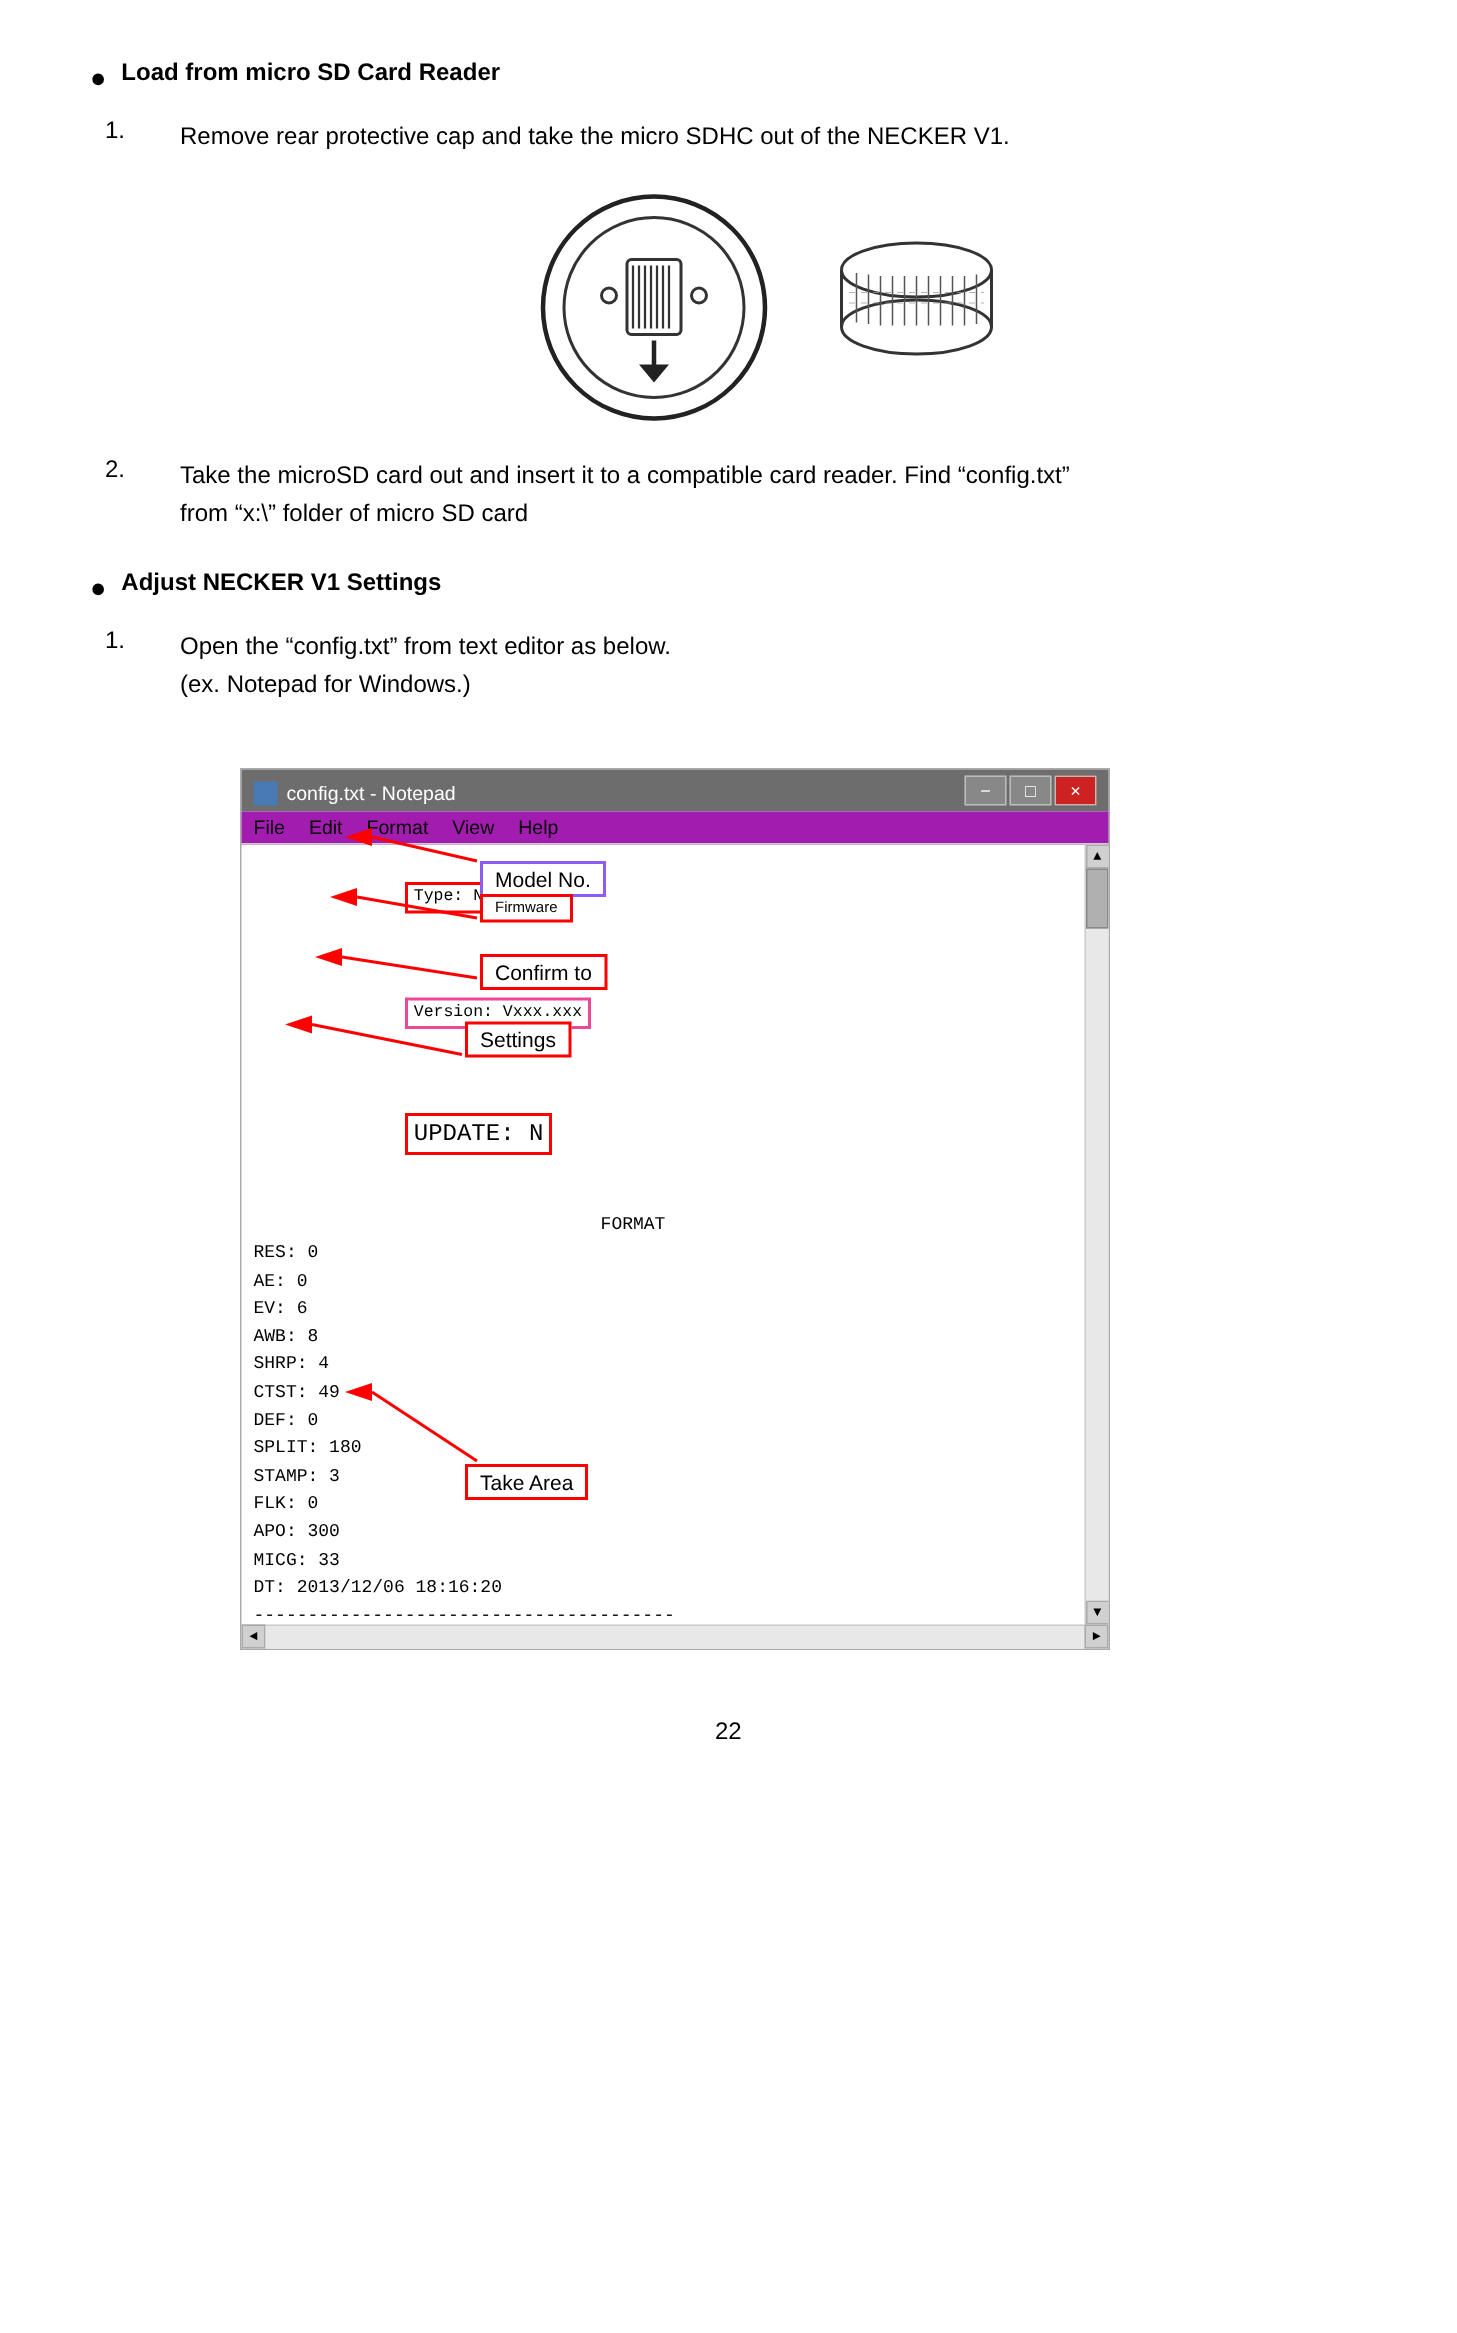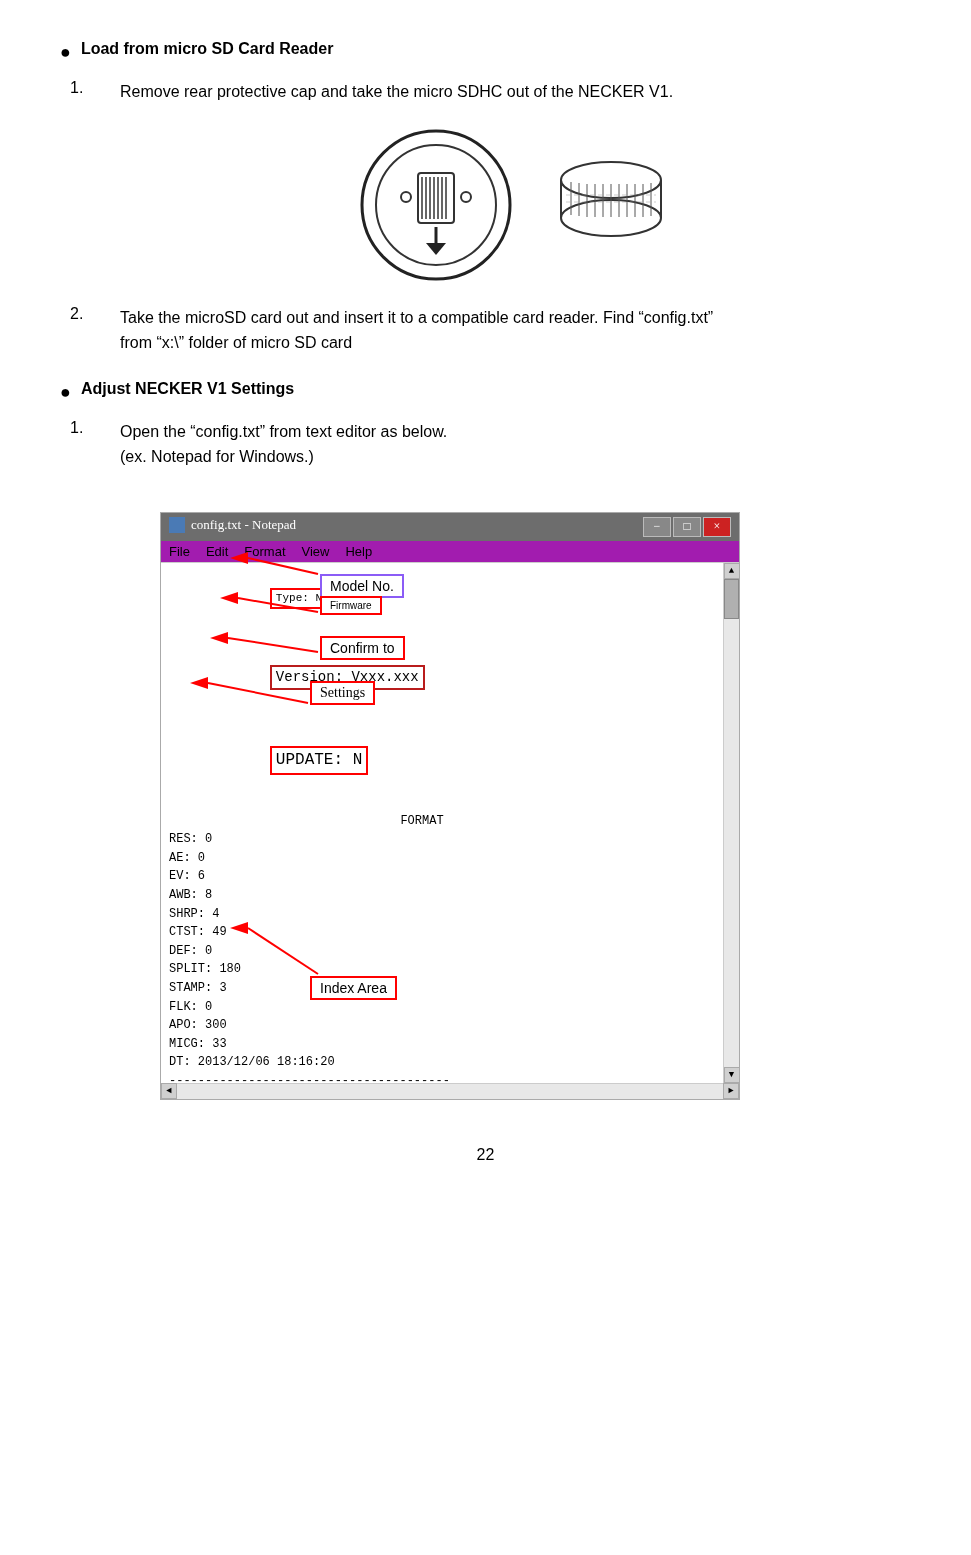--- a/index.html
+++ b/index.html
@@ -64,24 +64,24 @@
       width: 580px;
       background: #fff;
       font-family: 'Courier New', monospace;
       font-size: 12px;
     }
 
     .notepad-titlebar {
       background: #6d6d6d;
       color: #fff;
       display: flex;
-      align-items: flex-start;
+      align-items: flex-end;
       padding: 4px 8px;
       font-size: 13px;
-      font-family: Liberation Serif, serif;
+      font-family: Liberation Sans, sans-serif;
       justify-content: space-between;
     }
 
     .notepad-titlebar-left {
       display: flex;
       align-items: center;
       gap: 6px;
     }
 
     .notepad-icon-sq {
@@ -329,21 +329,21 @@
 
       <div class="notepad-body">
         <div class="notepad-content">
 
           <div style="position:relative;">
             <div class="config-line">
               <span style="border:2px solid red; padding:1px 4px; display:inline-block; font-size:11px; line-height:1.4;">Type: Necker V1</span>
             </div>
             <div class="config-line">&nbsp;</div>
             <div class="config-line">
-              <span style="border:2px solid #b91c1c; padding:1px 4px; display:inline-block; font-size:14px; line-height:1.4;text-align:right;">Version: Vxxx.xxx</span>
+              <span style="border:2px solid #ec4899; padding:1px 4px; display:inline-block; font-size:11px; line-height:1.4;text-align:right;">Version: Vxxx.xxx</span>
             </div>
             <div class="config-line">&nbsp;</div>
             <div class="config-line">
               <span style="border:2px solid red; padding:1px 4px; display:inline-block; font-size:16px; line-height:1.4;">UPDATE: N</span>
             </div>
             <div class="config-line">&nbsp;</div>
             <div class="config-line" style="text-align:center; padding-right:40px;">FORMAT</div>
             <div class="config-line">RES: 0</div>
             <div class="config-line">AE: 0</div>
             <div class="config-line">EV: 6</div>
@@ -402,30 +402,30 @@
     
     <div style="position:absolute; top:140px; left:210px; border:2px solid red; background:#fff; padding:2px 8px; font-size:14px; font-family:Arial,sans-serif; white-space:nowrap; z-index:20;">Confirm to</div>
 
     
     <svg style="position:absolute; top:130px; left:100px; width:120px; height:50px; z-index:15; overflow:visible;">
       <polygon points="0,12 18,6 18,18" fill="red"></polygon>
       <line x1="18" y1="12" x2="108" y2="26" stroke="red" stroke-width="2"></line>
     </svg>
 
     
-    <div style="position:absolute; top:185px; left:200px; border:2px solid red; background:#fff; padding:2px 8px; font-size:14px; font-family:Liberation Serif, serif; white-space:nowrap; z-index:20;">Settings</div>
+    <div style="position:absolute; top:185px; left:200px; border:2px solid red; background:#fff; padding:2px 8px; font-size:14px; font-family:Liberation Sans, sans-serif; white-space:nowrap; z-index:20;">Settings</div>
 
     
     <svg style="position:absolute; top:175px; left:80px; width:130px; height:60px; z-index:15; overflow:visible;">
       <polygon points="0,12 18,6 18,18" fill="red"></polygon>
       <line x1="18" y1="12" x2="118" y2="32" stroke="red" stroke-width="2"></line>
     </svg>
 
     
-    <div style="position:absolute; top:480px; left:200px; border:2px solid red; background:#fff; padding:2px 8px; font-size:14px; font-family:Arial,sans-serif; white-space:nowrap; z-index:20;">Index Area</div>
+    <div style="position:absolute; top:480px; left:200px; border:2px solid red; background:#fff; padding:2px 8px; font-size:14px; font-family:Arial,sans-serif; white-space:nowrap; z-index:20;">Take Area</div>
 
     
     <svg style="position:absolute; top:420px; left:120px; width:100px; height:80px; z-index:15; overflow:visible;">
       <polygon points="0,12 18,6 18,18" fill="red"></polygon>
       <line x1="18" y1="12" x2="88" y2="58" stroke="red" stroke-width="2"></line>
     </svg>
 
   </div>
 </div>
 

